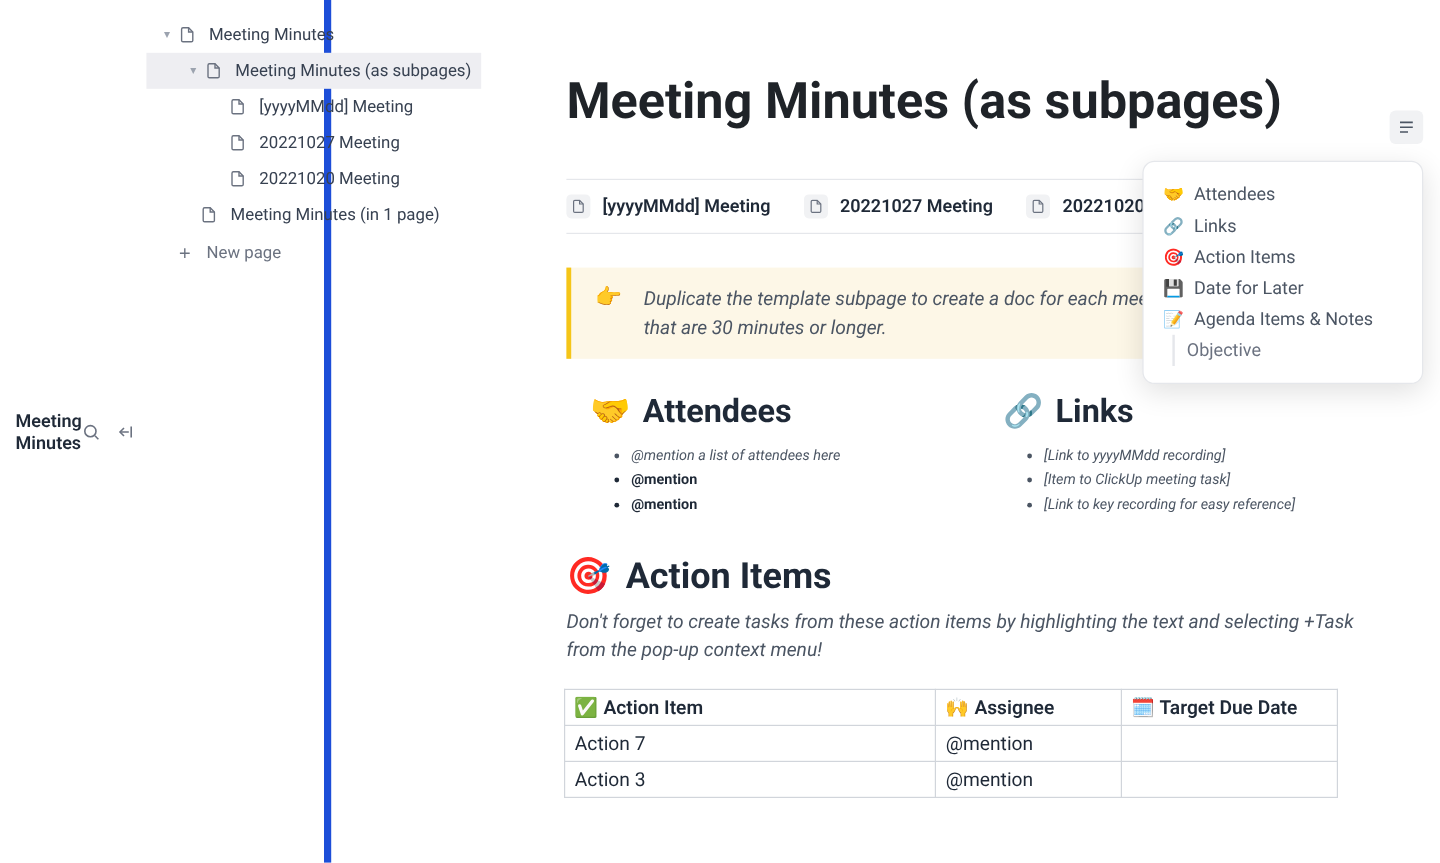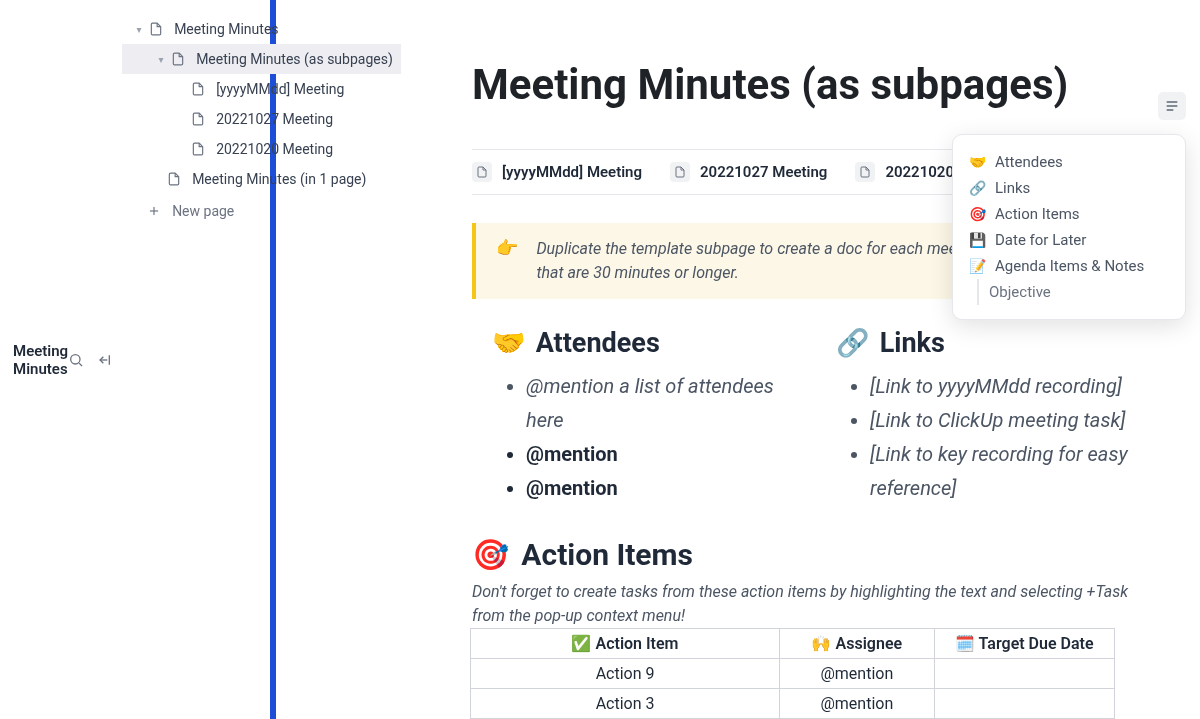--- a/index.html
+++ b/index.html
@@ -149,50 +149,50 @@
   }
   .col { flex: 1; }
   .col h2 {
     font-size: 27px;
     font-weight: 700;
     display:flex; align-items:center; gap:10px;
     margin-bottom: 10px;
   }
   .col ul { list-style: disc; padding-left: 34px; }
   .col li {
-    font-size: 20px; line-height: 1.7;
+    font-size: 12px; line-height: 1.7;
   }
   .col .italic { font-style: italic; color:#4b5563; }
   .col .mention { font-weight: 700; }
   .section-title {
     font-size: 30px;
     font-weight: 700;
     display:flex; align-items:center; gap:12px;
     margin-left: 196px;
     margin-bottom: 8px;
   }
   .section-sub {
     margin-left: 196px;
     margin-right: 60px;
     font-style: italic;
     color:#4b5563;
     font-size:16px;
     line-height:1.5;
-    margin-bottom: 0;
+    margin-bottom: 20px;
   }
   .ai-table {
     margin-left: 194px;
     width: 645px;
     border-collapse: collapse;
     font-size: 16px;
   }
   .ai-table th, .ai-table td {
     border: 1px solid #d1d5db;
     padding: 5px 8px;
-    text-align: center;
+    text-align: left;
   }
   .ai-table th { font-weight: 600; }
   
   .toc-btn {
     position: absolute;
     top: 92px;
     right: 14px;
     width: 28px; height:28px;
     background: #f1f2f4;
     border-radius: 5px;
@@ -379,21 +379,21 @@
             <li class="mention">@mention</li>
           </ul>
         </div>
         <div class="col">
           <h2>
             <span>🔗</span>
             <span>Links</span>
           </h2>
           <ul>
             <li class="italic">[Link to yyyyMMdd recording]</li>
-            <li class="italic">[Link to ClickUp meeting task]</li>
+            <li class="italic">[Item to ClickUp meeting task]</li>
             <li class="italic">[Link to key recording for easy reference]</li>
           </ul>
         </div>
       </div>
 
       <h2 class="section-title">
         <span>🎯</span>
         <span>Action Items</span>
       </h2>
       <div class="section-sub">Don't forget to create tasks from these action items by highlighting the text and selecting +Task from the pop-up context menu!</div>
@@ -401,21 +401,21 @@
       <table class="ai-table">
         <thead>
           <tr>
             <th style="width:48%">✅ Action Item</th>
             <th style="width:24%">🙌 Assignee</th>
             <th>🗓️ Target Due Date</th>
           </tr>
         </thead>
         <tbody>
           <tr>
-            <td>Action 9</td>
+            <td>Action 7</td>
             <td>@mention</td>
             <td></td>
           </tr>
           <tr>
             <td>Action 3</td>
             <td>@mention</td>
             <td></td>
           </tr>
         </tbody>
       </table>

